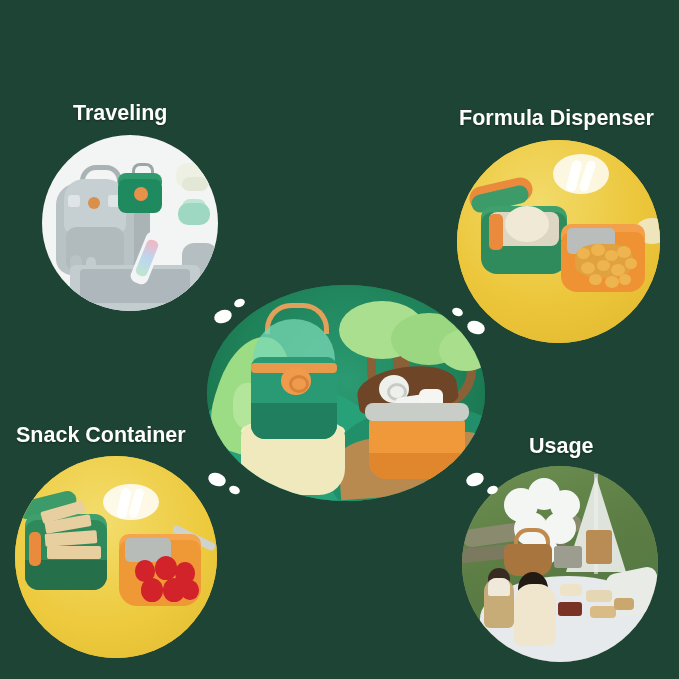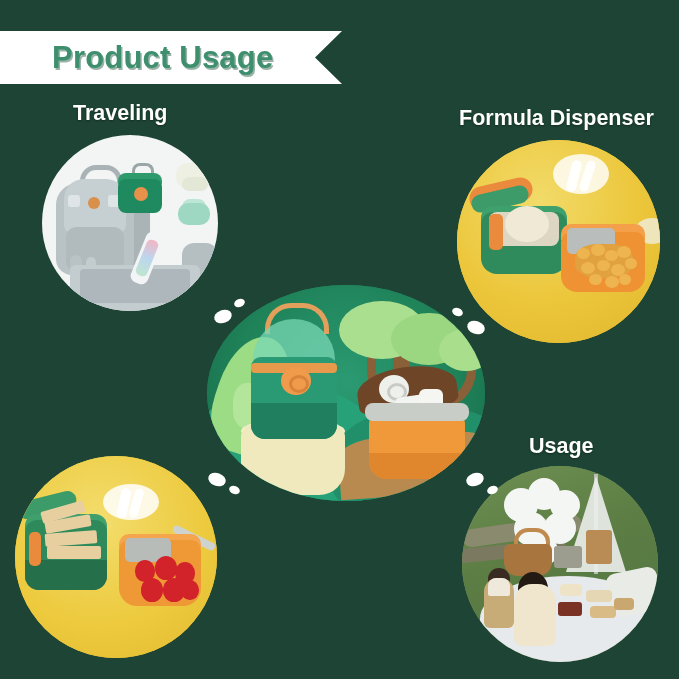--- a/index.html
+++ b/index.html
@@ -169,26 +169,24 @@
   .co-ocup{left:212px;top:104px;width:24px;height:24px;background:#f5f6f2;border-radius:6px;}
   .co-bark{left:150px;top:82px;width:100px;height:44px;background:#6f4527;border-radius:50% 50% 20% 20%;transform:rotate(-8deg);}
   .co-osnail{left:172px;top:90px;width:30px;height:28px;background:#eef0ec;border-radius:50%;}
   .co-osnail-i{left:180px;top:98px;width:14px;height:12px;border:3px solid #c9ccc6;border-radius:50%;}
 </style>
 </head>
 <body>
 
 <div class="stage">
 
-  <div class="ribbon">
-    <span class="ribbon-title">Product Usage</span>
-  </div>
 
   <div class="caption cap-formula">Formula Dispenser</div>
   <div class="caption cap-traveling">Traveling</div>
+  <div class="caption cap-snack">Snack Container</div>
   <div class="caption cap-picnic">Usage</div>
 
   <div class="circle c-traveling">
     <div class="art">
       <div class="sh bp-handle"></div>
       <div class="sh bp-sideA"></div>
       <div class="sh bp-body"></div>
       <div class="sh bp-flap"></div>
       <div class="sh bp-clip1"></div>
       <div class="sh bp-clip2"></div>

